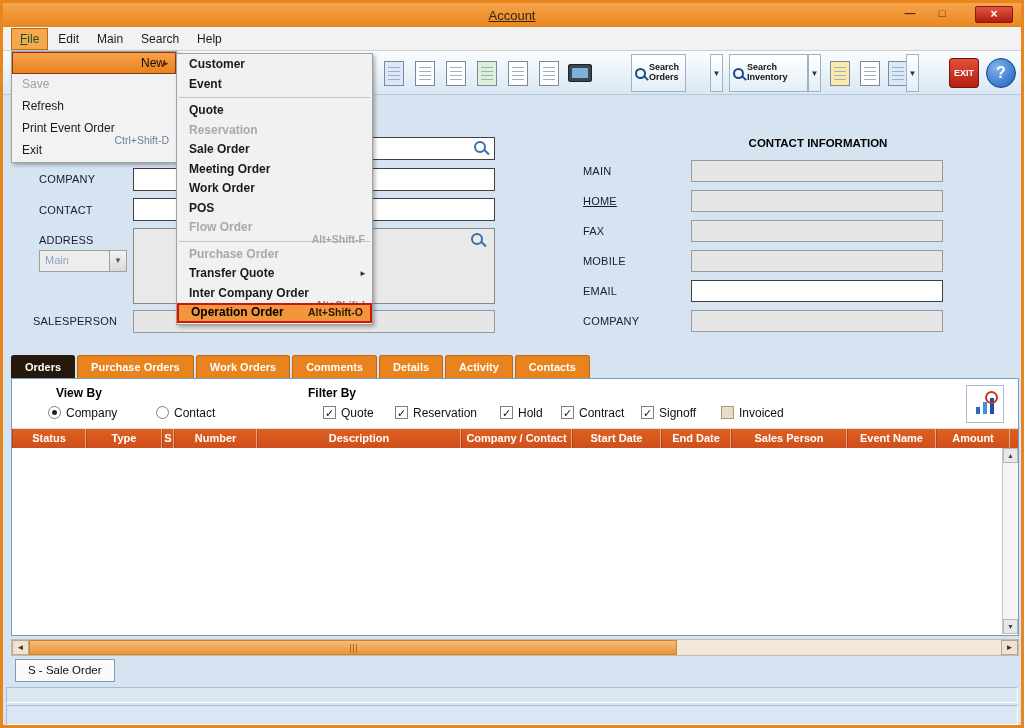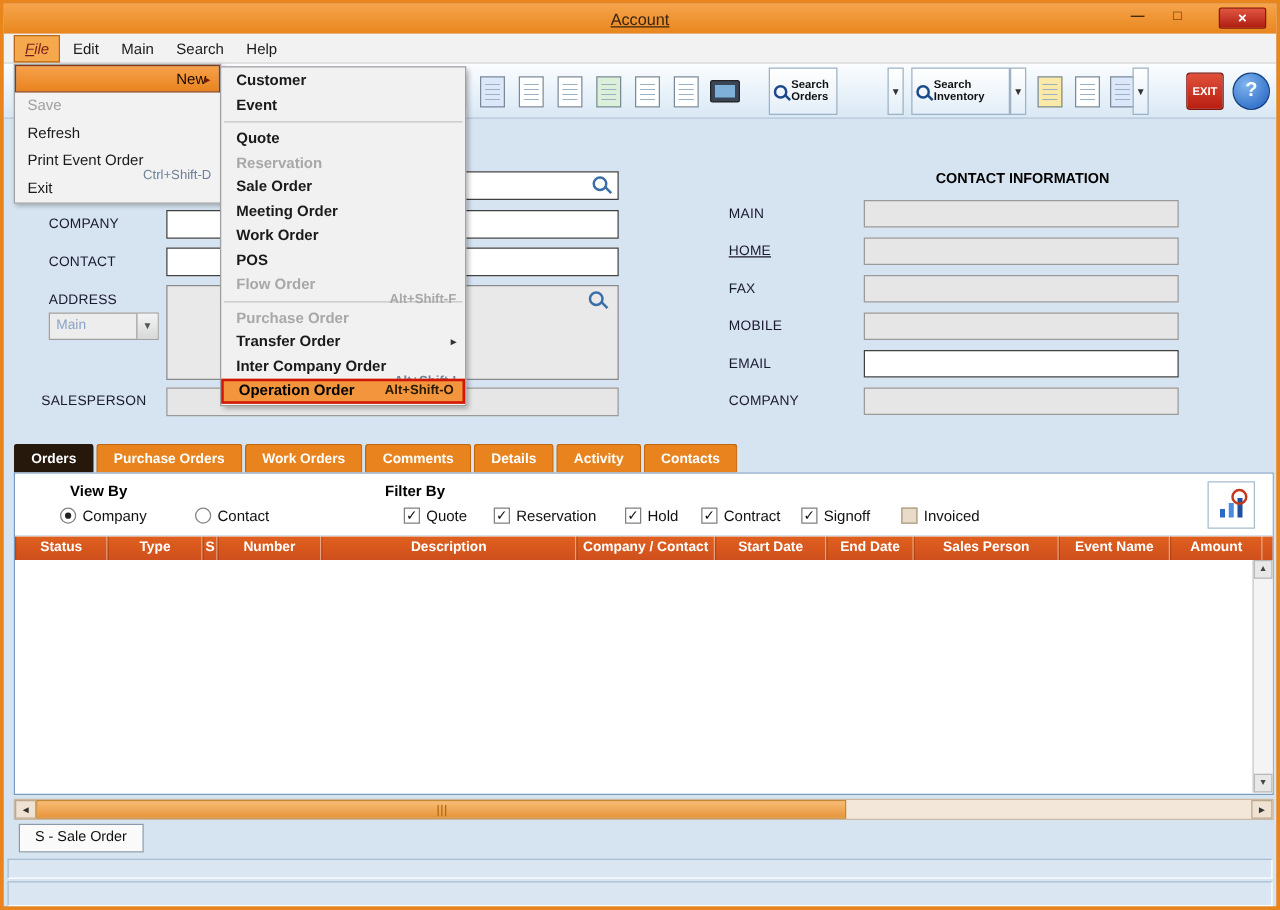--- a/index.html
+++ b/index.html
@@ -17,21 +17,21 @@
   .win-btn { position:absolute; top:3px; height:17px; text-align:center; cursor:default; }
   .btn-min { right:98px; width:26px; color:#4A2A08; font-weight:bold; font-size:11px; line-height:15px; }
   .btn-max { right:66px; width:26px; color:#4A2A08; font-weight:bold; font-size:11px; line-height:15px; }
   .btn-close { right:8px; width:38px; background:linear-gradient(#E05540,#B01E12); border:1px solid #8A160C;
     border-radius:2px; color:#fff; font-weight:bold; font-size:12px; line-height:15px; }
 
   
   .menubar { position:absolute; top:24px; left:0; right:0; height:24px; background:#F2F2F2;
     border-bottom:1px solid #CFCFCF; display:flex; align-items:center; padding-left:8px; }
   .menu-item { padding:3px 8px; margin-right:2px; font-size:12px; color:#1a1a1a; }
-  .menu-item.active { background:linear-gradient(#F8B express, #F2A23C); background:#F5A94C; border:1px solid #B86A1A; color:#7f1d1d;font-style:italic; }
+  .menu-item.active { background:linear-gradient(#F8B express, #F2A23C); background:#F5A94C; border:1px solid #B86A1A; color:#14532d; }
   .menu-item.ul-first::first-letter { text-decoration:underline; }
 
   
   .toolbar { position:absolute; top:48px; left:0; right:0; height:44px;
     background:linear-gradient(#FBFDFF,#D9E8F5); border-bottom:1px solid #B8C8D8; }
   .icon-row { position:absolute; left:4px; top:4px; display:flex; gap:2px; }
   .tb-icon { width:29px; height:36px; display:flex; align-items:center; justify-content:center; }
   .page { position:relative; width:20px; height:25px; background:#fff; border:1px solid #7A8A9A; }
   .page::after { content:""; position:absolute; left:3px; right:3px; top:5px; height:14px;
     background:repeating-linear-gradient(to bottom,#9AB0C4 0 1px,transparent 1px 4px); }
@@ -216,21 +216,21 @@
           <span class="page"></span>
         </span>
       <span class="tb-icon">
           <span class="page"></span>
         </span>
       <span class="tb-icon">
           <span class="monitor"></span>
         </span>
     </div>
 
-    <div class="tb-group" style="left:612px; width:55px;">
+    <div class="tb-group" style="left:628px; width:55px;">
       <span class="mag"></span>
       <span class="tb-search-lbl">Search Orders</span>
     </div>
     <span class="tb-dd" style="left:707px;">▼</span>
 
     <div class="tb-group" style="left:726px; width:79px;">
       <span class="mag"></span>
       <span class="tb-search-lbl">Search Inventory</span>
     </div>
     <span class="tb-dd" style="left:805px;">▼</span>
@@ -387,21 +387,21 @@
     <div class="sm-item">Meeting Order</div>
     <div class="sm-item">Work Order</div>
     <div class="sm-item">POS</div>
     <div class="sm-item dis">
       <span>Flow Order</span>
       <span class="shortcut">Alt+Shift-F</span>
     </div>
     <div class="sm-sep"></div>
     <div class="sm-item dis">Purchase Order</div>
     <div class="sm-item">
-      <span>Transfer Order</span>
+      <span>Transfer Quote</span>
       <span class="sub-arrow">►</span>
     </div>
     <div class="sm-item">
       <span>Inter Company Order</span>
       <span class="shortcut">Alt+Shift-I</span>
     </div>
     <div class="sm-item sel">
       <span>Operation Order</span>
       <span class="shortcut">Alt+Shift-O</span>
     </div>

